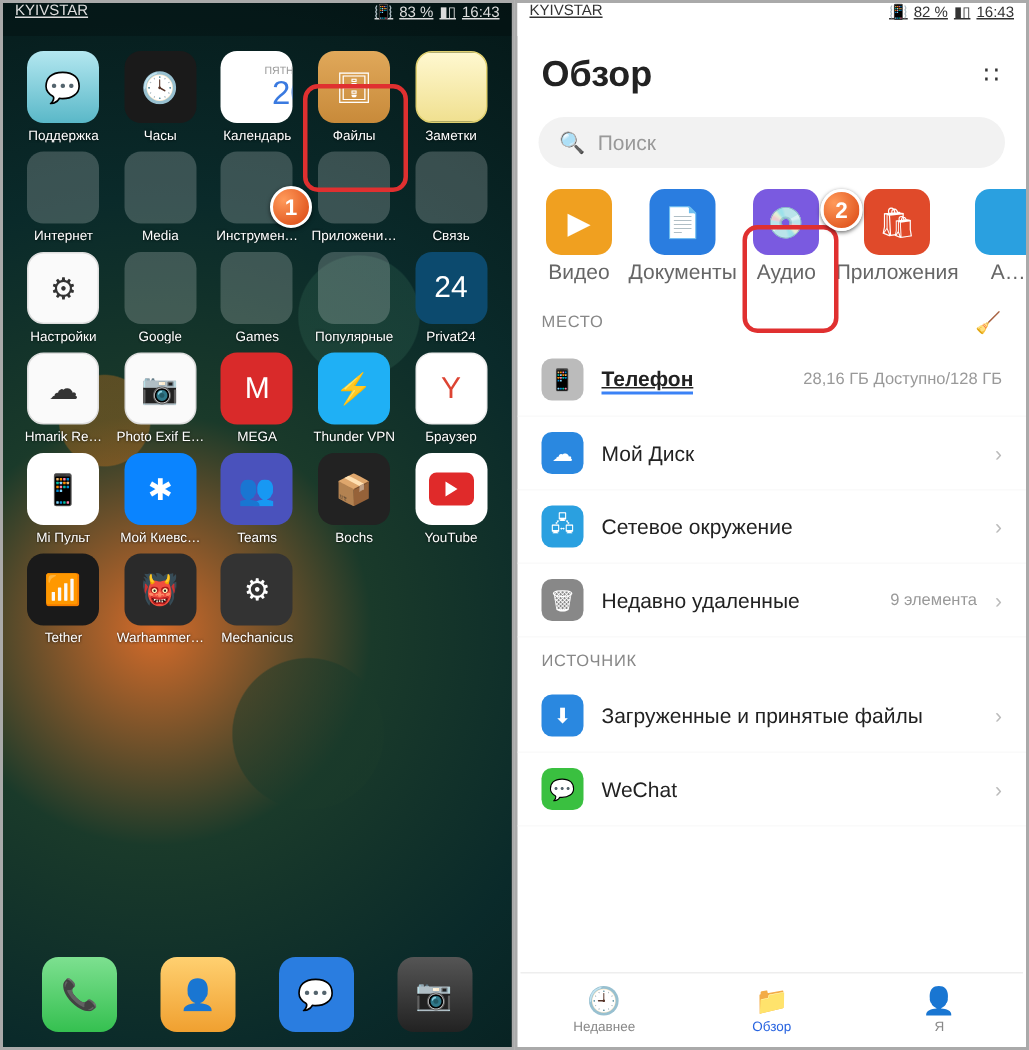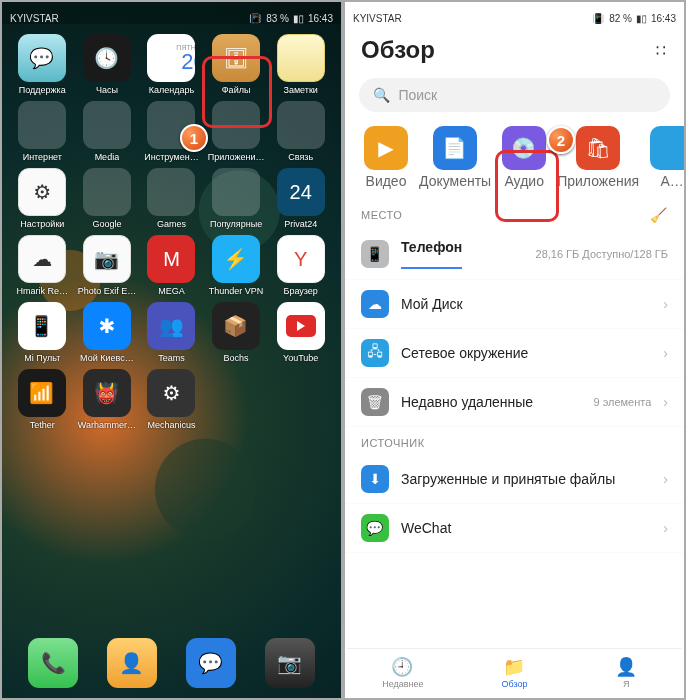--- a/index.html
+++ b/index.html
@@ -2,21 +2,21 @@
 <html><head>
 <meta charset="utf-8">
 <style>
   * { box-sizing: border-box; margin: 0; padding: 0; }
   body { font-family: -apple-system, Helvetica, Arial, sans-serif; background: #888; width: 686px; height: 700px; overflow: hidden; position: relative; }
   .frame { position: absolute; top: 0; width: 343px; height: 700px; border: 2px solid #aaa; background: #000; }
   .frame.left { left: 0; }
   .frame.right { left: 343px; background: #fff; }
 
   
-  .statusbar { height: 22px; display: flex; justify-content: space-between; align-items: flex-end; padding: 0 8px; font-size: 10px; color: #ddd; }
+  .statusbar { height: 22px; display: flex; justify-content: space-between; align-items: flex-start; padding: 0 8px; font-size: 10px; color: #ddd; text-decoration: underline; }
   .statusbar.light { background: rgba(0,0,0,0.2); }
   .statusbar.dark { color: #333; background: #fff; }
   .statusbar .right { display: flex; gap: 4px; align-items: center; }
 
   
   .wallpaper { position: absolute; inset: 0; background: radial-gradient(circle at 30% 60%, #d46b2a 0%, #1a3a2a 30%, #0a2a2a 60%, #051818 100%); }
   .wallpaper::after { content:""; position:absolute; inset:0; background:
     radial-gradient(circle at 20% 40%, #e27a1a55 0 30px, transparent 31px),
     radial-gradient(circle at 70% 30%, #2a5a4a66 0 40px, transparent 41px),
     radial-gradient(circle at 60% 70%, #1a3a2a88 0 50px, transparent 51px);
@@ -47,21 +47,21 @@
   .cat-label { font-size:14px; color:#666; }
 
   .section-h { padding: 10px 16px 6px; display:flex; justify-content:space-between; align-items:center; color:#888; font-size:11px; letter-spacing:0.5px; }
   .list-item { display:flex; align-items:center; padding: 10px 16px; gap:12px; border-bottom:1px solid #fafafa; }
   .li-icon { width:28px; height:28px; border-radius:7px; display:flex; align-items:center; justify-content:center; font-size:14px; color:#fff; flex-shrink:0; }
   .li-main { flex:1; display:flex; flex-direction:column; }
   .li-title { font-size:14px; color:#222; }
   .li-bold { font-weight:600; }
   .li-side { font-size:11px; color:#999; }
   .chev { color:#bbb; font-size:14px; }
-  .underline { display:inline-block; border-bottom:2px solid #3b82f6; padding-bottom:12px; }
+  .underline { display:inline-block; border-bottom:2px solid #3b82f6; padding-bottom:1px;text-decoration:underline; }
 
   .bottom-nav { position:absolute; bottom:2px; left:2px; right:2px; height:48px; display:flex; border-top:1px solid #eee; background:#fff; }
   .bn-item { flex:1; display:flex; flex-direction:column; align-items:center; justify-content:center; gap:1px; color:#888; font-size:9px; }
   .bn-item.active { color:#2864e0; }
   .bn-icon { font-size:18px; }
 
   .files-scroll { position:absolute; top:22px; bottom:50px; left:0; right:0; overflow:hidden; }
 
   
   .ic-support{background:linear-gradient(#b3e7f0,#5ab8c8);}

